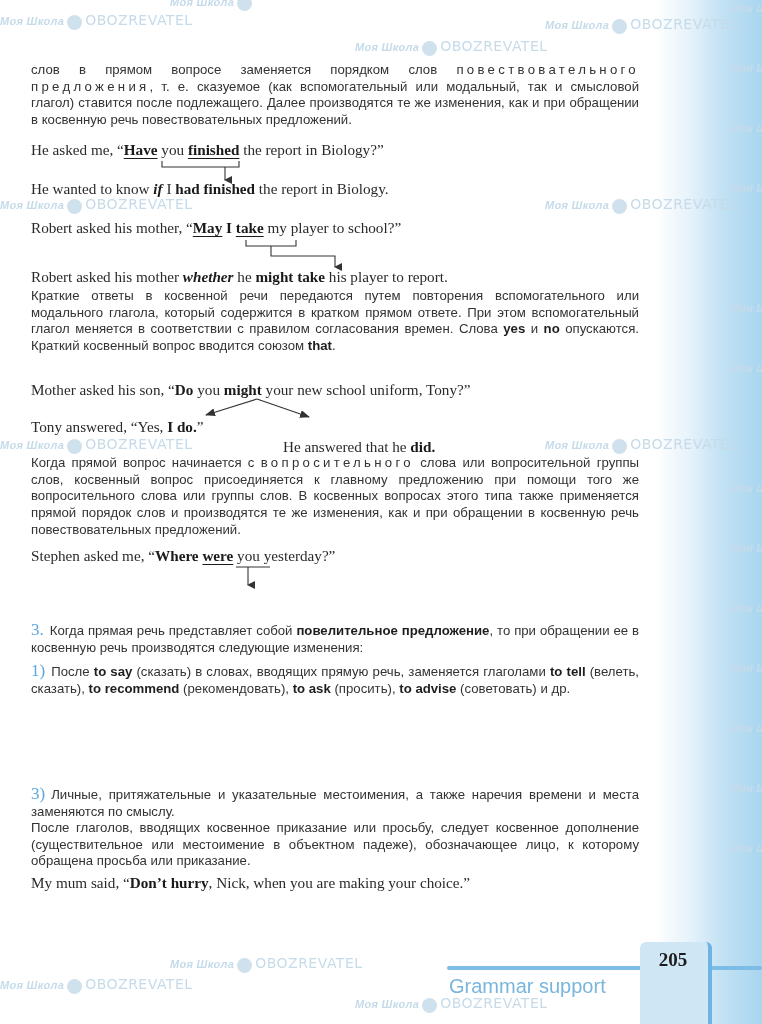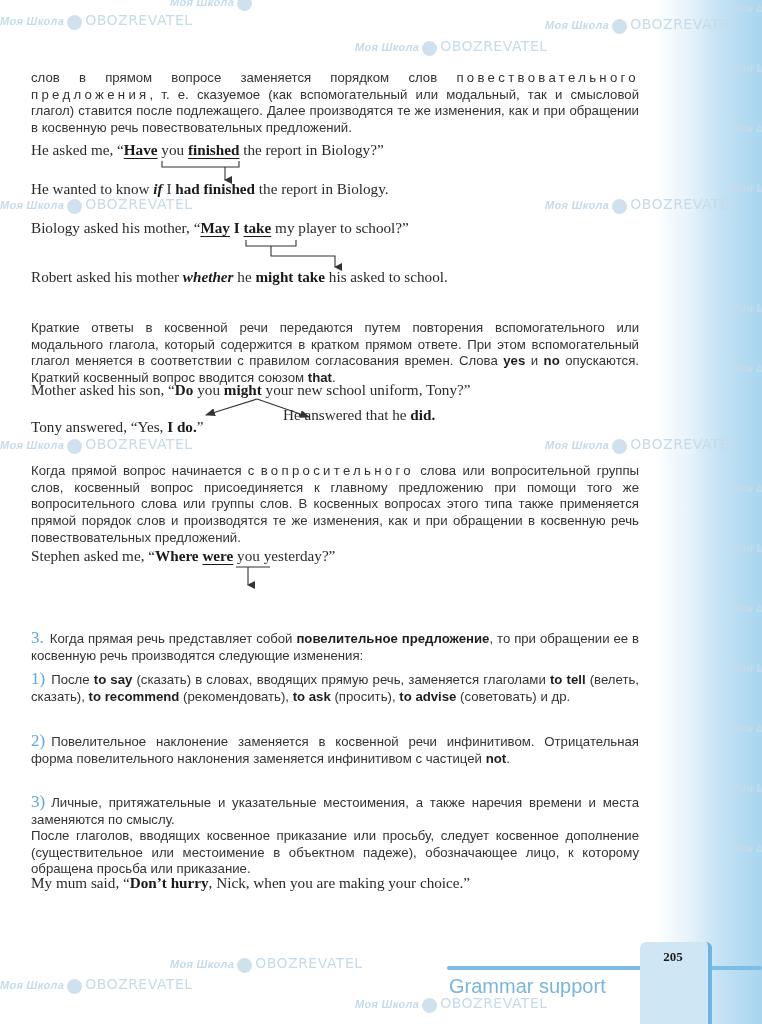--- a/index.html
+++ b/index.html
@@ -19,21 +19,20 @@
   }
   .wm .logo {
     display: inline-block; width: 15px; height: 15px; border-radius: 50%;
     background: #cfe1ec; vertical-align: middle; margin: 0 3px;
   }
   .wm .oz { font-style: normal; font-weight: normal; font-family: "DejaVu Sans", sans-serif; font-size: 14px; letter-spacing: 0.5px; }
   .ru {
     position: absolute; left: 31px; width: 608px;
     font-size: 13.2px; line-height: 16.7px; color: #333;
     text-align: justify;
-    margin-top: 8px;
   }
   .ru b { color: #1e1e1e; }
   .sp { letter-spacing: 3.3px; }
   .en {
     position: absolute; left: 31px;
     font-family: "Liberation Serif", serif; font-size: 15.2px; color: #2a2a2a; white-space: nowrap;
   }
   .en b { color: #1a1a1a; }
   .u { text-decoration: underline; text-underline-offset: 3px; }
   .num {
@@ -49,21 +48,21 @@
     position: absolute; left: 449px; top: 975px; font-size: 20px; color: #7ab5dc;
     font-family: "Liberation Sans", sans-serif;
   }
   .page-tab {
     position: absolute; left: 640px; top: 942px; width: 68px; height: 90px;
     background: #cfe6f5; border-radius: 6px 6px 0 0;
     border-right: 4px solid #6db3e4;
   }
   .page-num {
     position: absolute; left: 650px; top: 949px; width: 46px; text-align: center;
-    font-family: "Liberation Serif", serif; font-weight: bold; font-size: 13px; color: #1c1c1c;
+    font-family: "Liberation Serif", serif; font-weight: bold; font-size: 19px; color: #1c1c1c;
   }
 </style>
 </head>
 <body>
 
 <div class="page">
 
   <div>
     <div class="wm" style="left:0;top:12px"><span>Моя Школа</span><span class="logo"></span><span class="oz">OBOZREVATEL</span></div>
     <div class="wm" style="left:170px;top:-4px"><span>Моя Школа</span><span class="logo"></span></div>
@@ -92,48 +91,45 @@
   </div>
 
   <div class="ru" style="top:62px">
     <span>слов в прямом вопросе заменяется порядком слов </span><span class="sp">повествовательного</span>
     <span class="sp">предложения</span><span>, т. е. сказуемое (как вспомогательный или модальный, так и смысловой глагол) ставится после подлежащего. Далее производятся те же изменения, как и при обращении в косвенную речь повествовательных предложений.</span>
   </div>
 
   <div class="en" style="top:180px"><span>He wanted to know </span><b><i>if</i></b><span> I </span><b>had finished</b><span> the report in Biology.</span></div>
   <div class="en" style="top:141px"><span>He asked me, “</span><b class="u">Have</b><span> you </span><b class="u">finished</b><span> the report in Biology?”</span></div>
 
-  <div class="en" style="top:219px"><span>Biology asked his mother, “</span><b class="u">May</b><b> I </b><b class="u">take</b><span> my player to school?”</span></div>
-  <div class="en" style="top:268px"><span>Robert asked his mother </span><b><i>whether</i></b><span> he </span><b>might take</b><span> his asked to school.</span></div>
+  <div class="en" style="top:219px"><span>Robert asked his mother, “</span><b class="u">May</b><b> I </b><b class="u">take</b><span> my player to school?”</span></div>
+  <div class="en" style="top:268px"><span>Robert asked his mother </span><b><i>whether</i></b><span> he </span><b>might take</b><span> his player to report.</span></div>
 
-  <div class="ru" style="top:312px">
+  <div class="ru" style="top:288px">
     <span>Краткие ответы в косвенной речи передаются путем повторения вспомогательного или модального глагола, который содержится в кратком прямом ответе. При этом вспомогательный глагол меняется в соответствии с правилом согласования времен. Слова </span><b>yes</b><span> и </span><b>no</b><span> опускаются. Краткий косвенный вопрос вводится союзом </span><b>that</b><span>.</span>
   </div>
 
   <div class="en" style="top:381px"><span>Mother asked his son, “</span><b>Do</b><span> you </span><b>might</b><span> your new school uniform, Tony?”</span></div>
   <div class="en" style="top:418px"><span>Tony answered, “Yes, </span><b>I do.</b><span>”</span></div>
-  <div class="en" style="top:406px;left:283px"><span>He answered that he </span><b>did.</b></div>
+  <div class="en" style="top:438px;left:283px"><span>He answered that he </span><b>did.</b></div>
 
   <div class="ru" style="top:455px">
     <span>Когда прямой вопрос начинается с </span><span class="sp">вопросительного</span><span> слова или вопросительной группы слов, косвенный вопрос присоединяется к главному предложению при помощи того же вопросительного слова или группы слов. В косвенных вопросах этого типа также применяется прямой порядок слов и производятся те же изменения, как и при обращении в косвенную речь повествовательных предложений.</span>
   </div>
 
   <div class="en" style="top:547px"><span>Stephen asked me, “</span><b>Where</b><span> </span><b class="u">were</b><span> you yesterday?”</span></div>
 
   <div class="ru" style="top:622px">
     <span class="num">3.</span><span>Когда прямая речь представляет собой </span><b>повелительное предложение</b><span>, то при обращении ее в косвенную речь производятся следующие изменения:</span>
   </div>
 
   <div class="ru" style="top:663px">
     <span class="num">1)</span><span>После </span><b>to say</b><span> (сказать) в словах, вводящих прямую речь, заменяется глаголами </span><b>to tell</b><span> (велеть, сказать), </span><b>to recommend</b><span> (рекомендовать), </span><b>to ask</b><span> (просить), </span><b>to advise</b><span> (советовать) и др.</span>
   </div>
 
-  <div class="ru" style="top:725px">
-    <span class="num">2)</span><span>Повелительное наклонение заменяется в косвенной речи инфинитивом. Отрицательная форма повелительного наклонения заменяется инфинитивом с частицей </span><b>not</b><span>.</span>
-  </div>
 
   <div class="ru" style="top:786px">
     <span class="num">3)</span><span>Личные, притяжательные и указательные местоимения, а также наречия времени и места заменяются по смыслу.</span>
   </div>
 
   <div class="ru" style="top:820px">
     <span>После глаголов, вводящих косвенное приказание или просьбу, следует косвенное дополнение (существительное или местоимение в объектном падеже), обозначающее лицо, к которому обращена просьба или приказание.</span>
   </div>
 
   <div class="en" style="top:874px"><span>My mum said, “</span><b>Don’t hurry</b><span>, Nick, when you are making your choice.”</span></div>

